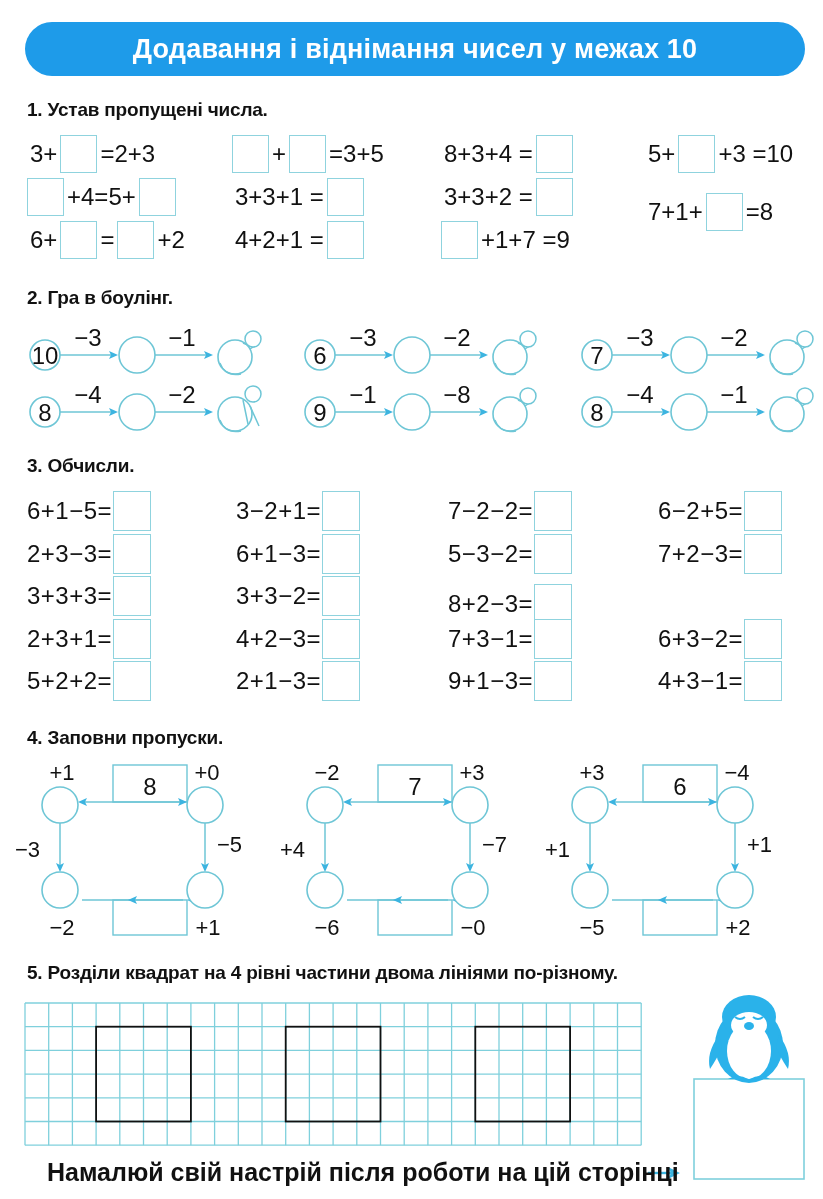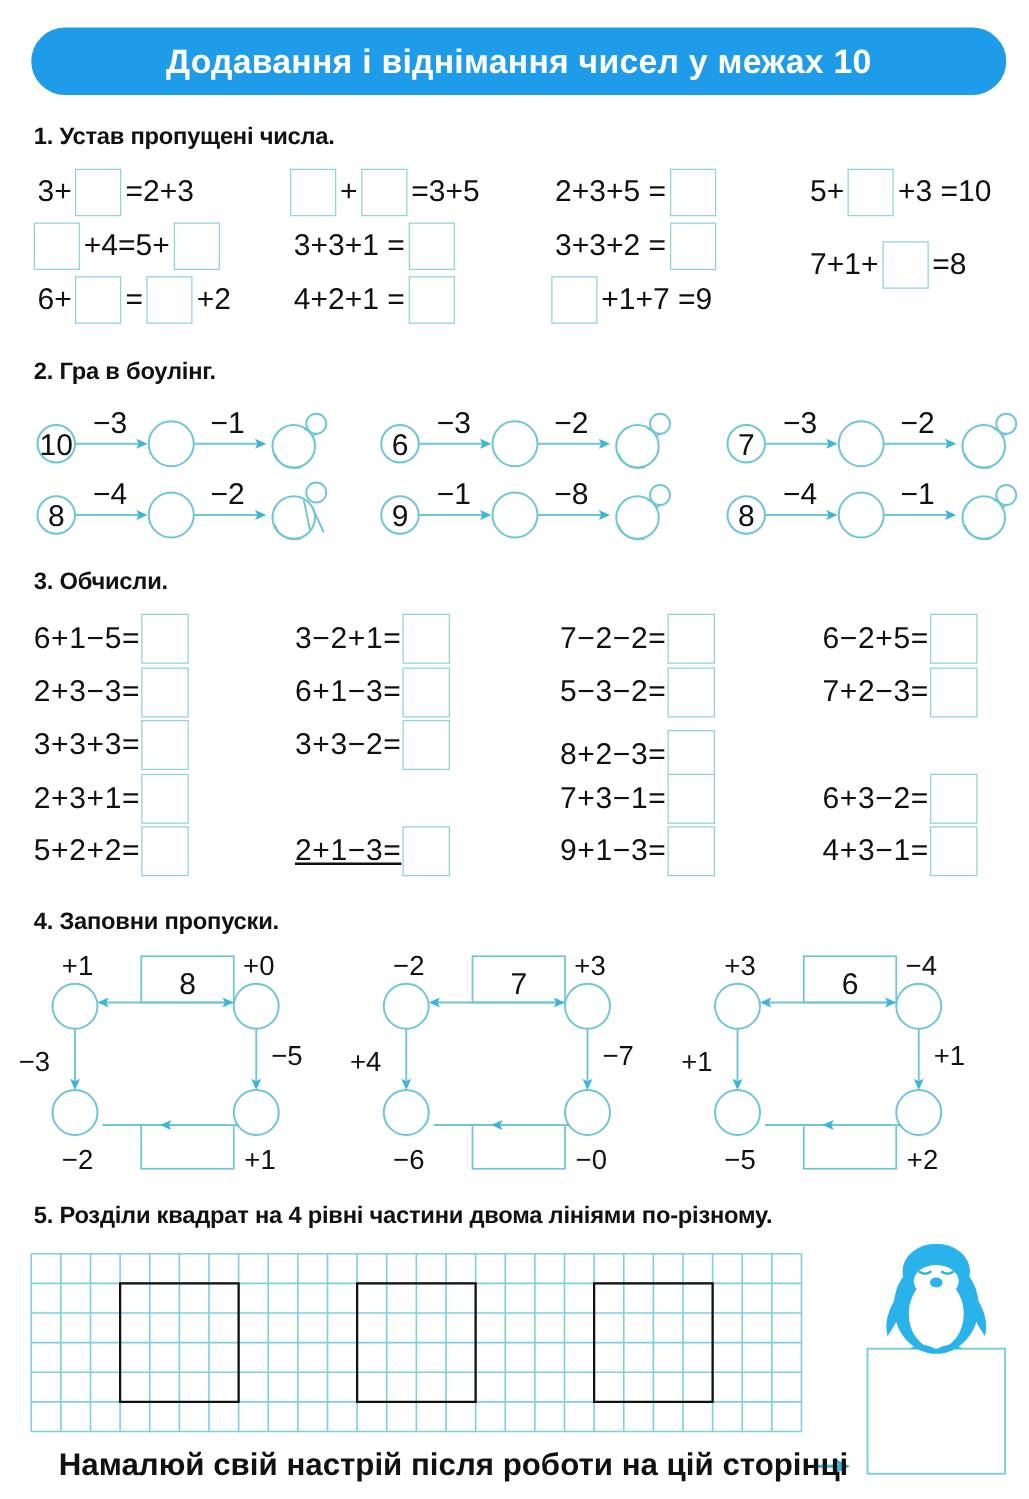--- a/index.html
+++ b/index.html
@@ -33,21 +33,21 @@
       <span class="box"></span>
       <span class="t" style="margin: 0px 3px;">=2+3</span>
     </div>
     <div class="eq abs" style="left: 205px; top: 0px;">
       <span class="box"></span>
       <span class="t" style="margin: 0px 3px;">+</span>
       <span class="box"></span>
       <span class="t" style="margin: 0px 3px;">=3+5</span>
     </div>
     <div class="eq abs" style="left: 414px; top: 0px;">
-      <span class="t" style="margin: 0px 3px;">2+3+5 =</span>
+      <span class="t" style="margin: 0px 3px;">8+3+4 =</span>
       <span class="box"></span>
     </div>
     <div class="eq abs" style="left: 618px; top: 0px;">
       <span class="t" style="margin: 0px 3px;">5+</span>
       <span class="box"></span>
       <span class="t" style="margin: 0px 3px;">+3 =10</span>
     </div>
     <div class="eq abs" style="left: 0px; top: 43px;">
       <span class="box"></span>
       <span class="t" style="margin: 0px 3px;">+4=5+</span>
@@ -216,22 +216,26 @@
       <span class="box"></span>
     </div>
     <div class="calc abs" style="left: 209px; top: 42.5px;">
       <span style="letter-spacing: 0.5px;">6+1−3=</span>
       <span class="box"></span>
     </div>
     <div class="calc abs" style="left: 209px; top: 85px;">
       <span style="letter-spacing: 0.5px;">3+3−2=</span>
       <span class="box"></span>
     </div>
+    <div class="calc abs" style="left: 209px; top: 127.5px;">
+      <span style="letter-spacing: 0.5px;">4+2−3=</span>
+      <span class="box"></span>
+    </div>
     <div class="calc abs" style="left: 209px; top: 170px;">
-      <span style="letter-spacing: 0.5px; text-decoration: underline;">2+1−3=</span>
+      <span style="letter-spacing: 0.5px;">2+1−3=</span>
       <span class="box"></span>
     </div>
     <div class="calc abs" style="left: 421px; top: 0px;">
       <span style="letter-spacing: 0.5px;">7−2−2=</span>
       <span class="box"></span>
     </div>
     <div class="calc abs" style="left: 421px; top: 42.5px;">
       <span style="letter-spacing: 0.5px;">5−3−2=</span>
       <span class="box"></span>
     </div>

